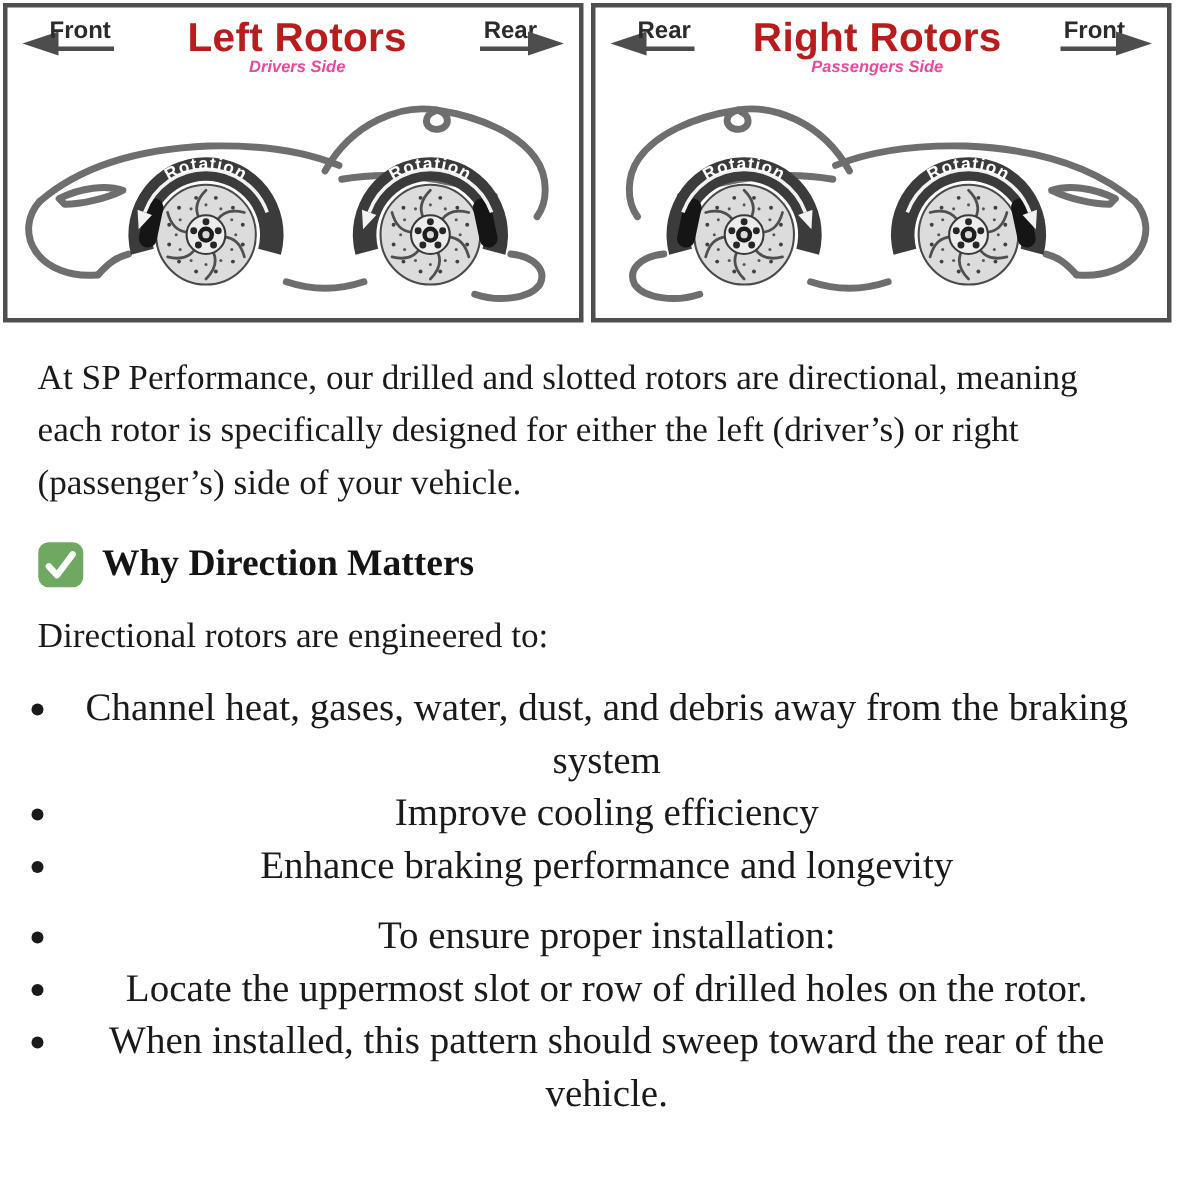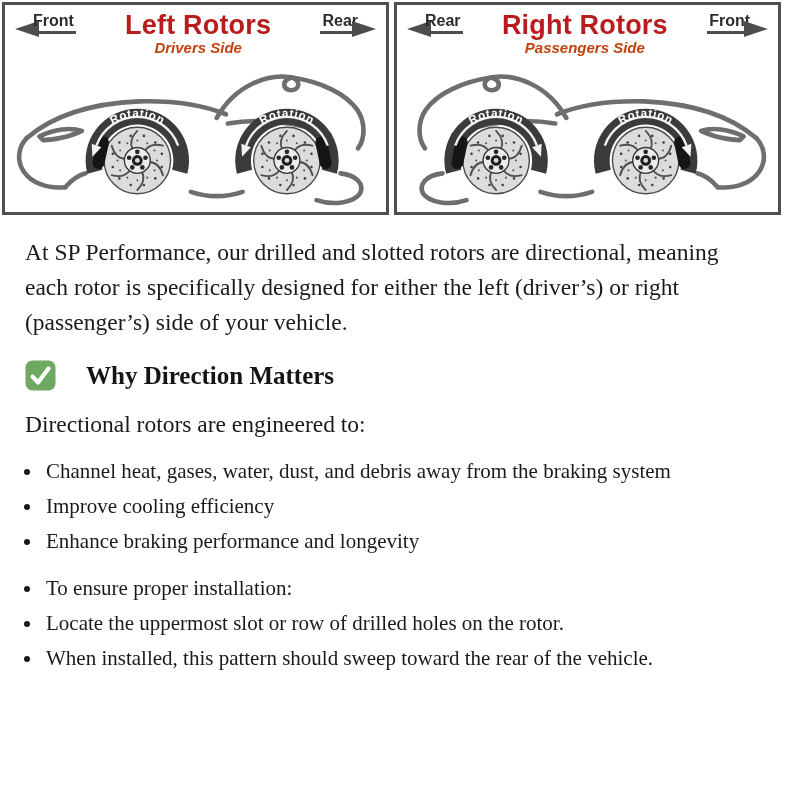--- a/index.html
+++ b/index.html
@@ -12,40 +12,40 @@
   .panel{
     flex:1;border:3px solid #4f4f4f;background:#fff;height:213px;
     box-sizing:border-box;overflow:hidden;position:relative;
   }
   .panel-header{
     display:grid;grid-template-columns:auto 1fr auto;align-items:start;
     padding:7px 10px 0 10px;font-family:"Liberation Sans",sans-serif;
   }
   .panel-titlebox{text-align:center;line-height:1.02;}
   .panel-title{font-size:27px;font-weight:bold;color:#b91c1c;letter-spacing:.2px;}
-  .panel-subtitle{font-size:15px;font-weight:bold;font-style:italic;color:#c2410c;}
+  .panel-subtitle{font-size:11px;font-weight:bold;font-style:italic;color:#ec4899;}
   .edge-label{display:flex;align-items:flex-start;}
   .edge-label .txt{
     font-size:16px;font-weight:bold;color:#2b2b2b;
     border-bottom:3px solid #4d4d4d;padding:0 2px 1px 2px;line-height:1.15;
   }
   .tri{width:0;height:0;border-top:8px solid transparent;border-bottom:8px solid transparent;margin-top:9px;}
   .tri-left{border-right:24px solid #4d4d4d;margin-right:-8px;}
   .tri-right{border-left:24px solid #4d4d4d;margin-left:-8px;}
   .car-svg{display:block;width:100%;height:157px;margin-top:2px;}
   
   .article{padding:10px 25px 0 25px;width:745px;box-sizing:content-box;}
   .intro{font-size:23.5px;line-height:35px;margin:10px 0 0 0;max-width:730px;}
   .sec-heading{
-    display:flex;align-items:flex-start;gap:30px;margin:20px 0 0 0;
+    display:flex;align-items:flex-end;gap:12px;margin:20px 0 0 0;
     font-size:25px;line-height:32px;font-weight:bold;color:#141414;
   }
   .sec-heading.light{font-weight:normal;color:#1a1a1a;}
   .lead{font-size:23.5px;line-height:35px;margin:15px 0 0 0;}
-  ul.bullets{margin:12px 0 0 0;padding-left:18px;font-size:21px;line-height:35px;max-width:720px;}
+  ul.bullets{margin:12px 0 0 0;padding-left:18px;font-size:26px;line-height:35px;max-width:720px;text-align:center;}
   ul.bullets li{padding-left:3px;}
   
   .icon-box{flex:0 0 auto;display:inline-flex;}
 </style>
 </head>
 <body>
 
 <div class="diagram">
 
   <div class="panel">

